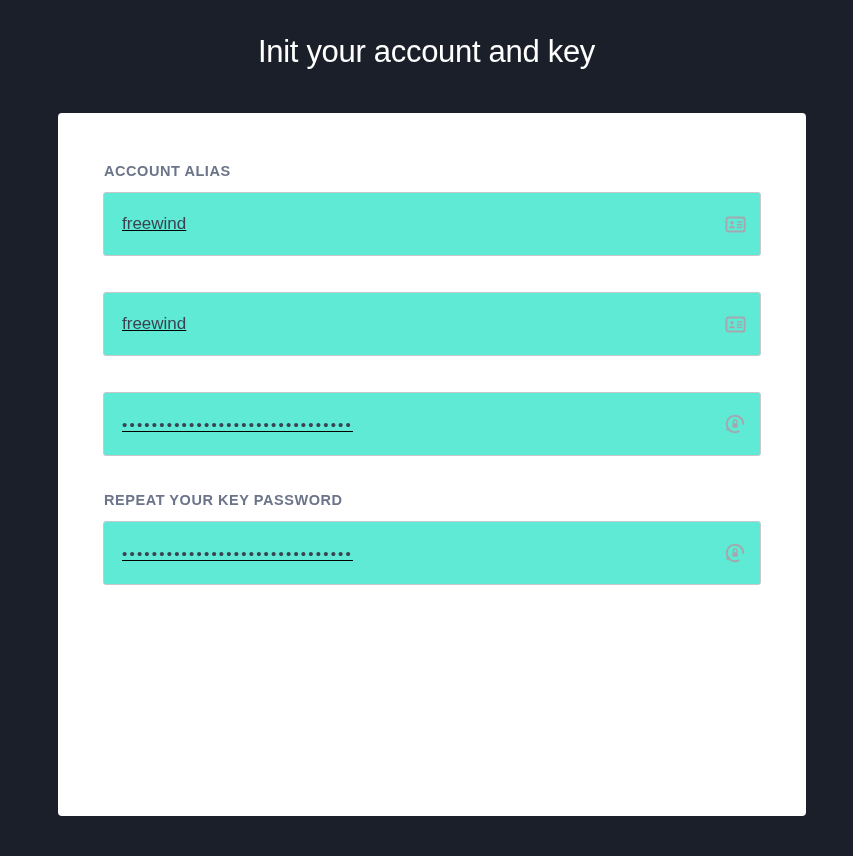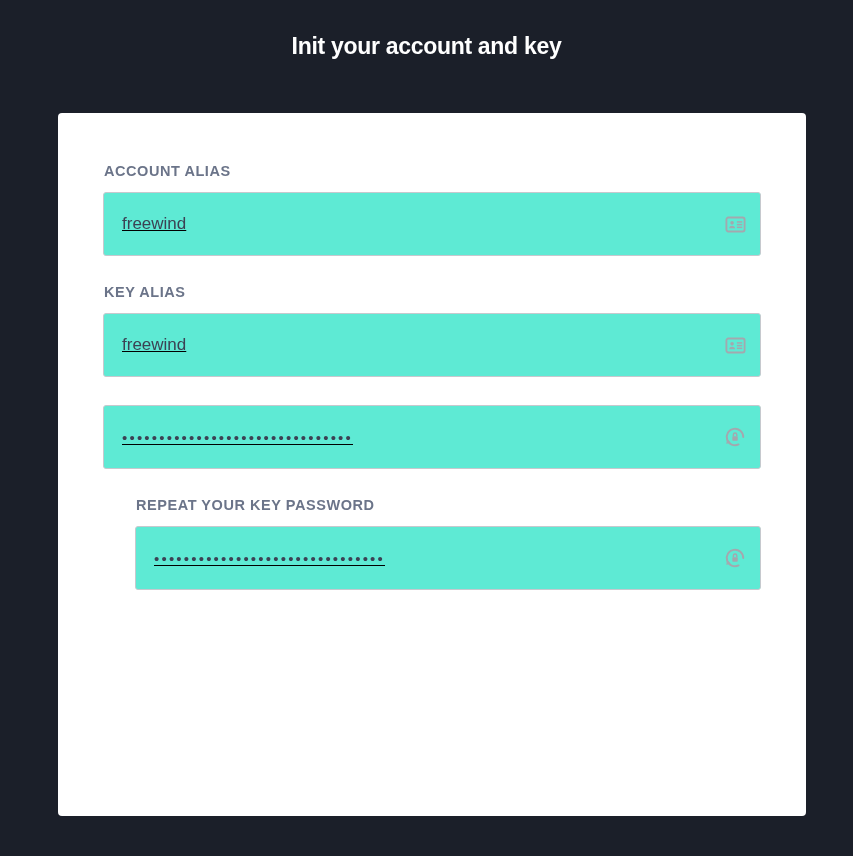--- a/index.html
+++ b/index.html
@@ -14,47 +14,46 @@
     overflow: hidden;
   }
   .page {
     position: relative;
     width: 853px;
     height: 856px;
     box-sizing: border-box;
   }
   .page-title {
     color: #ffffff;
-    font-size: 23px;
-    font-weight: bold;
+    font-size: 31px;
+    font-weight: normal;
     text-align: center;
     letter-spacing: -0.3px;
     line-height: 1.2;
     padding-top: 33px;
     margin: 0;
   }
   .card {
     position: absolute;
     left: 58px;
     top: 113px;
     width: 748px;
     height: 703px;
     background: #ffffff;
     border-radius: 4px;
     box-sizing: border-box;
   }
   .card-inner {
     padding: 50px 45px 0 45px;
   }
   .field-group {
-    margin-bottom: 28px;
+    margin-bottom: 36px;
   }
   .field-group.last {
     margin-bottom: 0;
-    margin-left: 32px;
   }
   .field-label {
     color: #6b7489;
     font-size: 14.5px;
     font-weight: bold;
     letter-spacing: 0.55px;
     margin: 0 0 13px 1px;
     text-transform: uppercase;
   }
   .input-wrap {
@@ -155,21 +154,20 @@
               <path d="M4.6 16.3c0.5-1.9 1.9-2.8 3.5-2.8s3 0.9 3.5 2.8z" fill="#a4a8ae"></path>
               <rect x="13.6" y="8.2" width="6.1" height="1.7" fill="#a4a8ae"></rect>
               <rect x="13.6" y="11.3" width="6.1" height="1.7" fill="#a4a8ae"></rect>
               <rect x="13.6" y="14.4" width="6.1" height="1.7" fill="#a4a8ae"></rect>
             </svg>
           </span>
         </div>
       </div>
 
       <div class="field-group">
-        <div class="field-label">KEY ALIAS</div>
         <div class="input-wrap">
           <input class="input-field" type="text" value="freewind" style="">
           <span class="input-icon">
             <svg width="21" height="21" viewBox="0 0 24 24" aria-hidden="true">
               <rect x="1.6" y="4" width="20.8" height="16" rx="2.2" ry="2.2" fill="none" stroke="#a4a8ae" stroke-width="2.1"></rect>
               <circle cx="8.1" cy="10.1" r="2.05" fill="#a4a8ae"></circle>
               <path d="M4.6 16.3c0.5-1.9 1.9-2.8 3.5-2.8s3 0.9 3.5 2.8z" fill="#a4a8ae"></path>
               <rect x="13.6" y="8.2" width="6.1" height="1.7" fill="#a4a8ae"></rect>
               <rect x="13.6" y="11.3" width="6.1" height="1.7" fill="#a4a8ae"></rect>
               <rect x="13.6" y="14.4" width="6.1" height="1.7" fill="#a4a8ae"></rect>

